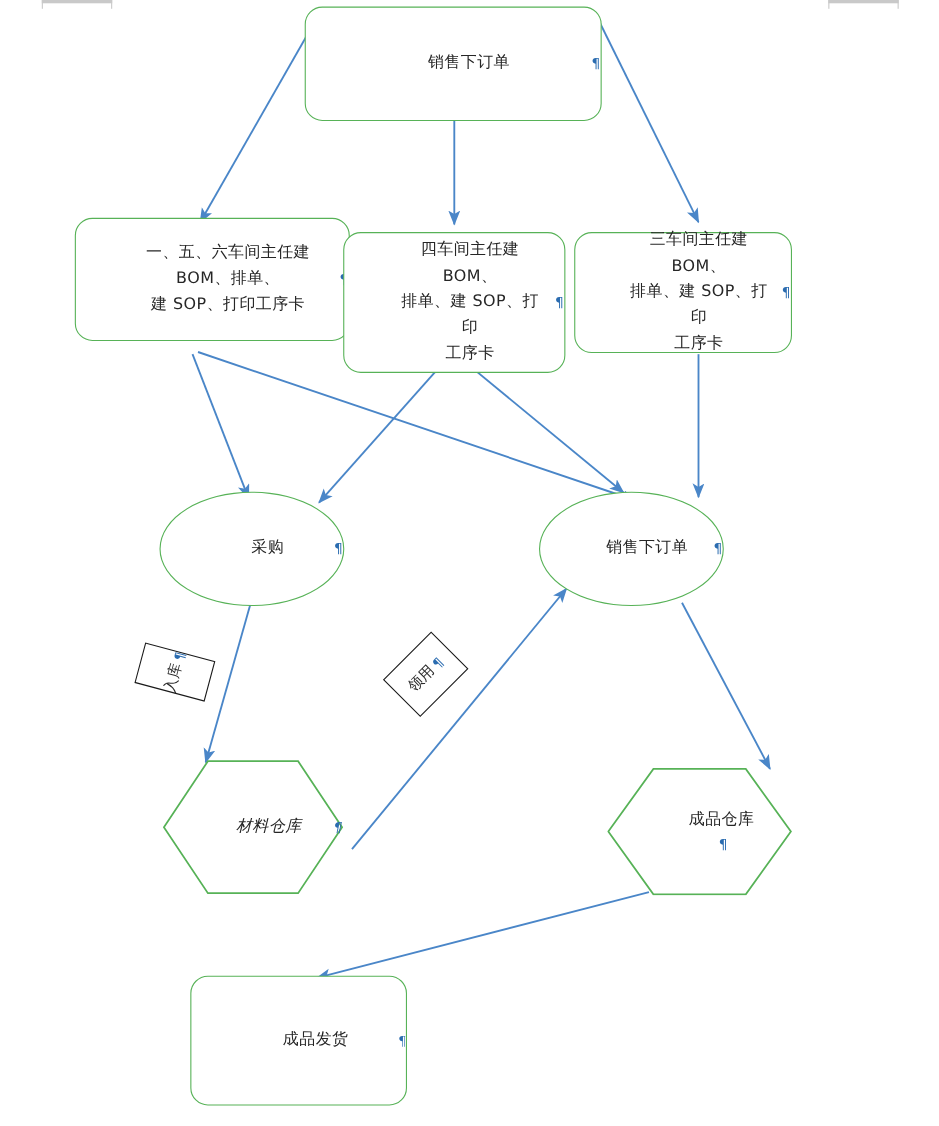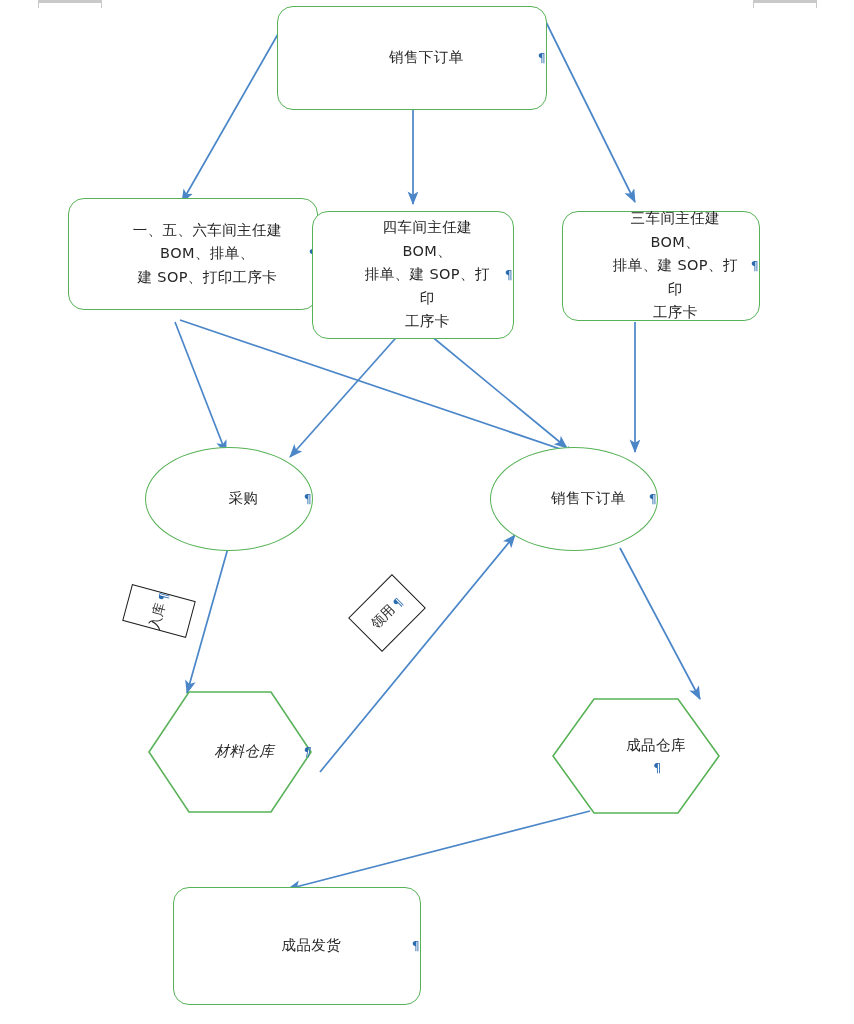--- a/index.html
+++ b/index.html
@@ -140,21 +140,21 @@
       <span class="pilcrow">¶</span>
   </div>
 
   <div class="node rounded-rect" style="left:312px; top:211px; width:202px; height:128px;">
     <span class="txt">四车间主任建 BOM、
 排单、建 SOP、打印
 工序卡</span>
       <span class="pilcrow">¶</span>
   </div>
 
-  <div class="node rounded-rect" style="left:562px; top:211px; width:198px; height:110px;">
+  <div class="node rounded-rect" style="left:522px; top:211px; width:198px; height:110px;">
     <span class="txt">三车间主任建 BOM、
 排单、建 SOP、打印
 工序卡</span>
       <span class="pilcrow">¶</span>
   </div>
 
   <div class="node ellipse" style="left:145px; top:447px; width:168px; height:104px;">
     <span class="txt">采购</span>
       <span class="pilcrow">¶</span>
   </div>
@@ -173,21 +173,21 @@
   </div>
 
   <div class="node hexagon" style="left:552px; top:698px; width:168px; height:116px;flex-direction:column;">
     <svg width="168" height="116" viewBox="0 0 168 116">
       <polygon points="42,1 126,1 167,58 126,115 42,115 1,58" fill="#ffffff" stroke="#57b257" stroke-width="1.6"></polygon>
     </svg>
     <span class="txt">成品仓库</span>
       <span class="pilcrow" style="position:relative;z-index:2;">¶</span>
   </div>
 
-  <div class="node rounded-rect" style="left:173px; top:887px; width:248px; height:118px;">
+  <div class="node rounded-rect" style="left:173px; top:887px; width:197px; height:118px;font-family:Liberation Serif, serif;">
     <span class="txt">成品发货</span>
       <span class="pilcrow">¶</span>
   </div>
 
   <div class="edge-label" style="left:140px; top:578px; width:38px; height:66px; transform:rotate(-75deg); transform-origin:50% 50%;">
     <span>入库</span>
       <span class="pilcrow">¶</span>
   </div>
 
   <div class="edge-label" style="left:356px; top:589px; width:62px; height:48px; transform:rotate(-45deg); transform-origin:50% 50%;">

